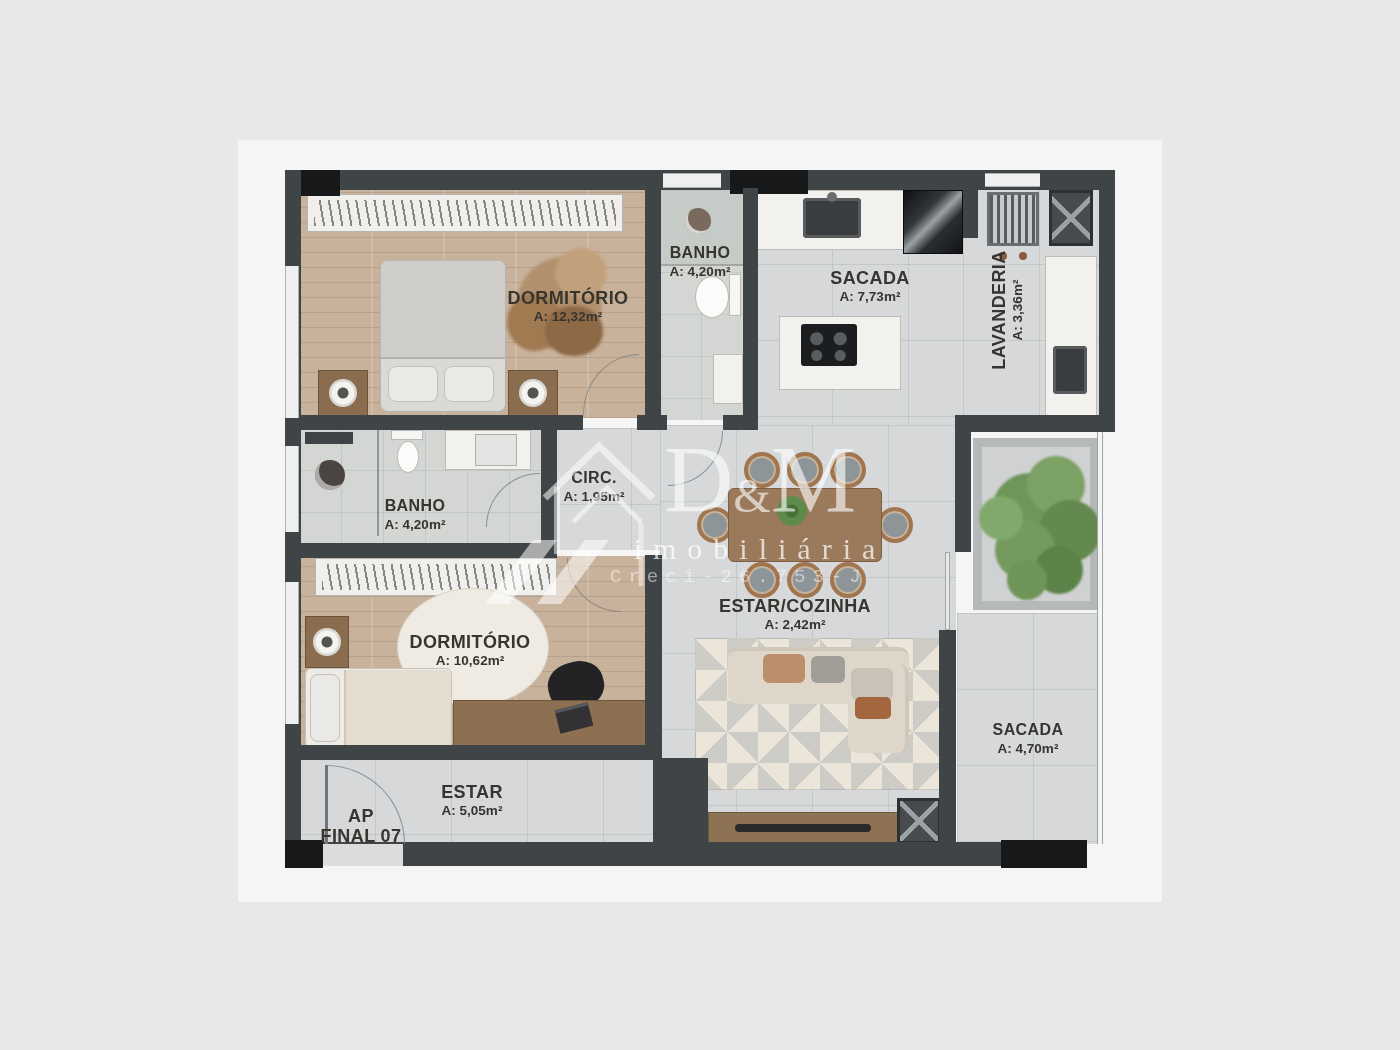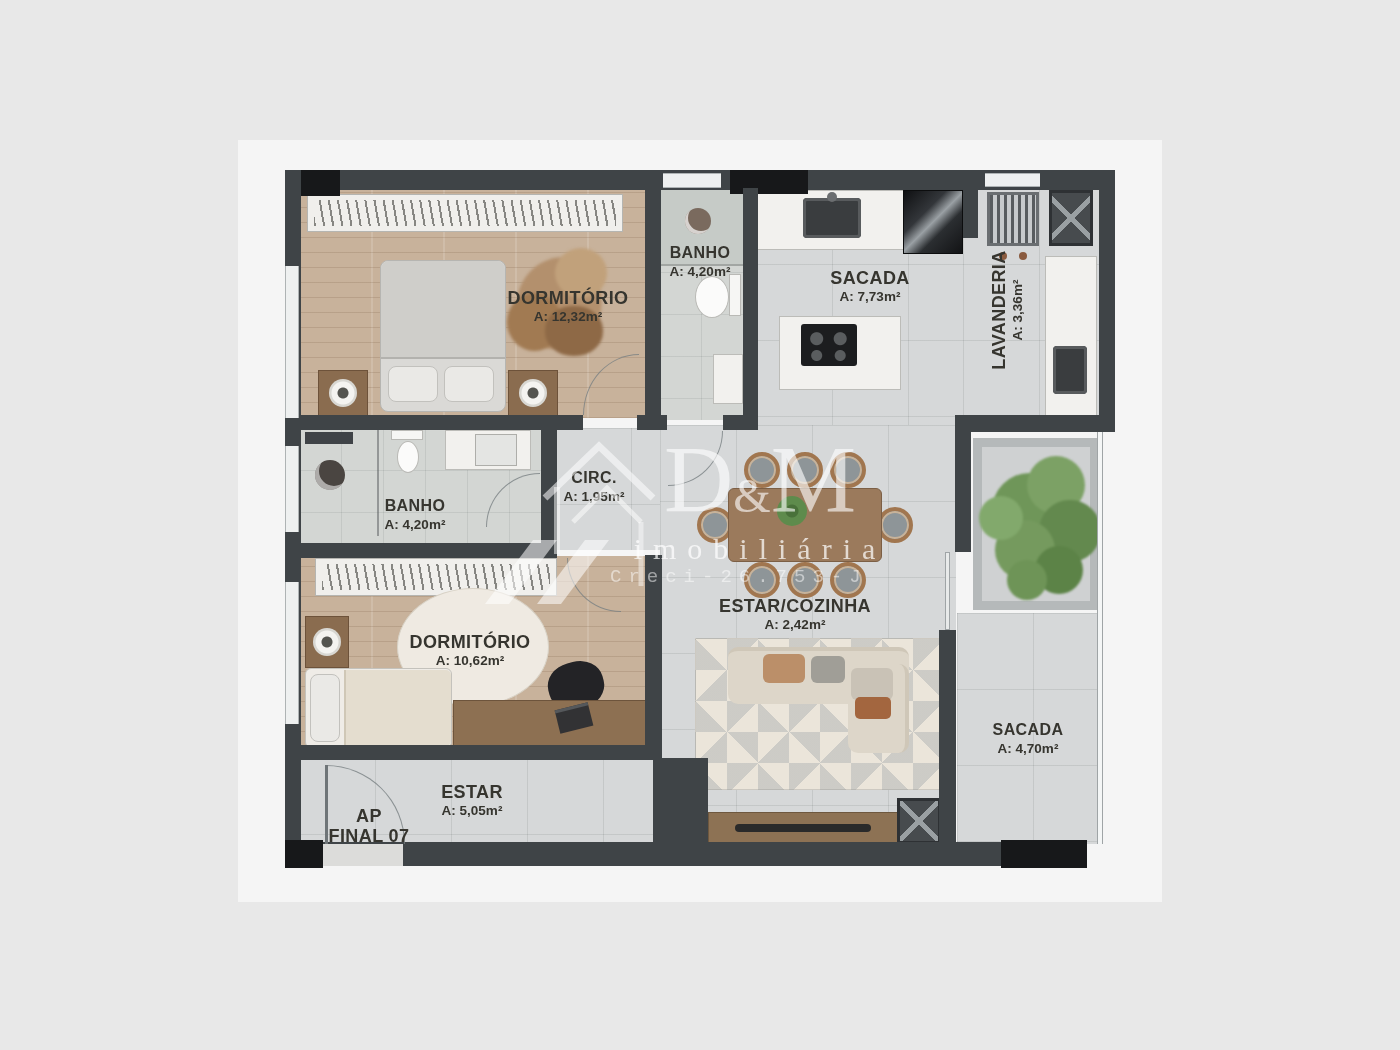--- a/index.html
+++ b/index.html
@@ -242,21 +242,21 @@
     <div class="rarea">A: 2,42m²</div>
   </div>
   <div class="rlabel sm" style="left:743px;top:550px;">
     <div class="rname">SACADA</div>
     <div class="rarea">A: 4,70m²</div>
   </div>
   <div class="rlabel" style="left:187px;top:612px;">
     <div class="rname">ESTAR</div>
     <div class="rarea">A: 5,05m²</div>
   </div>
-  <div class="rlabel" style="left:84px;top:636px;">
+  <div class="rlabel" style="left:76px;top:636px;">
     <div class="rname">AP</div>
     <div class="rname">FINAL 07</div>
   </div>
 </div>
 
 <svg class="abs wm" style="left:475px;top:436px;" width="190" height="172" viewBox="0 0 190 172">
   <path d="M70,62 L124,10 L178,62" fill="none" stroke="rgba(255,255,255,0.55)" stroke-width="7"></path>
   <path d="M82,51 L82,118" fill="none" stroke="rgba(255,255,255,0.5)" stroke-width="6"></path>
   <path d="M98,86 L132,52 L166,86" fill="none" stroke="rgba(255,255,255,0.5)" stroke-width="5"></path>
   <path d="M166,86 L166,150" fill="none" stroke="rgba(255,255,255,0.45)" stroke-width="5"></path>

